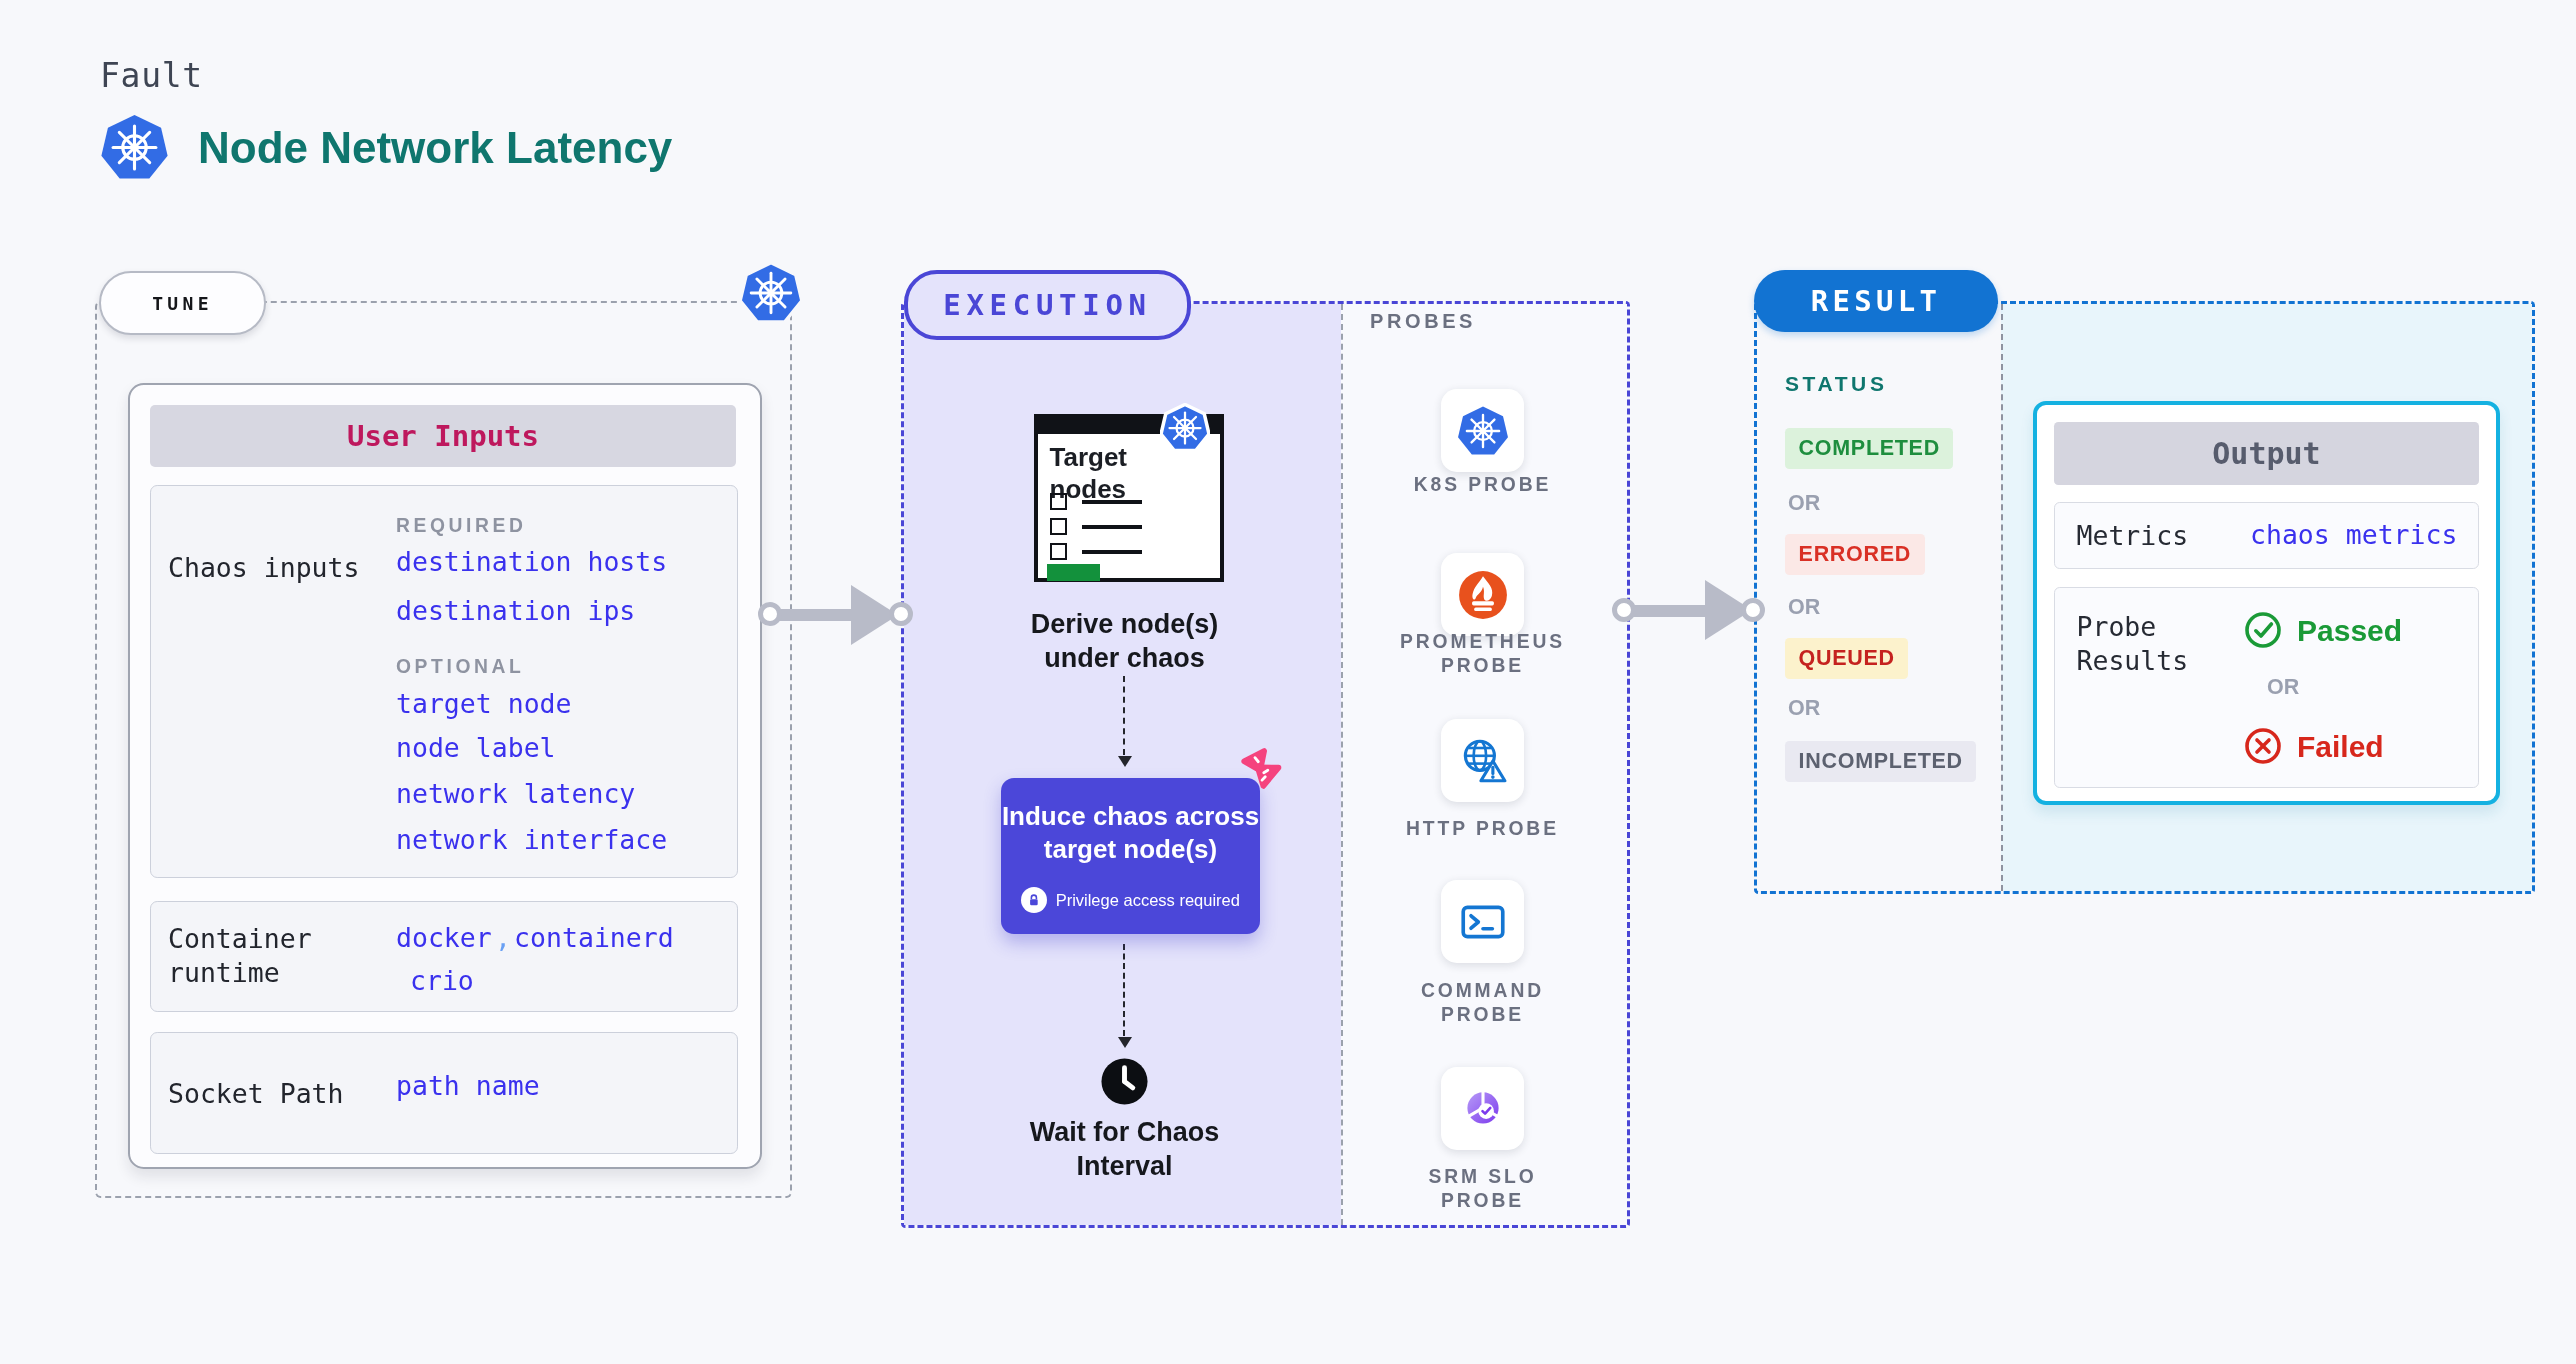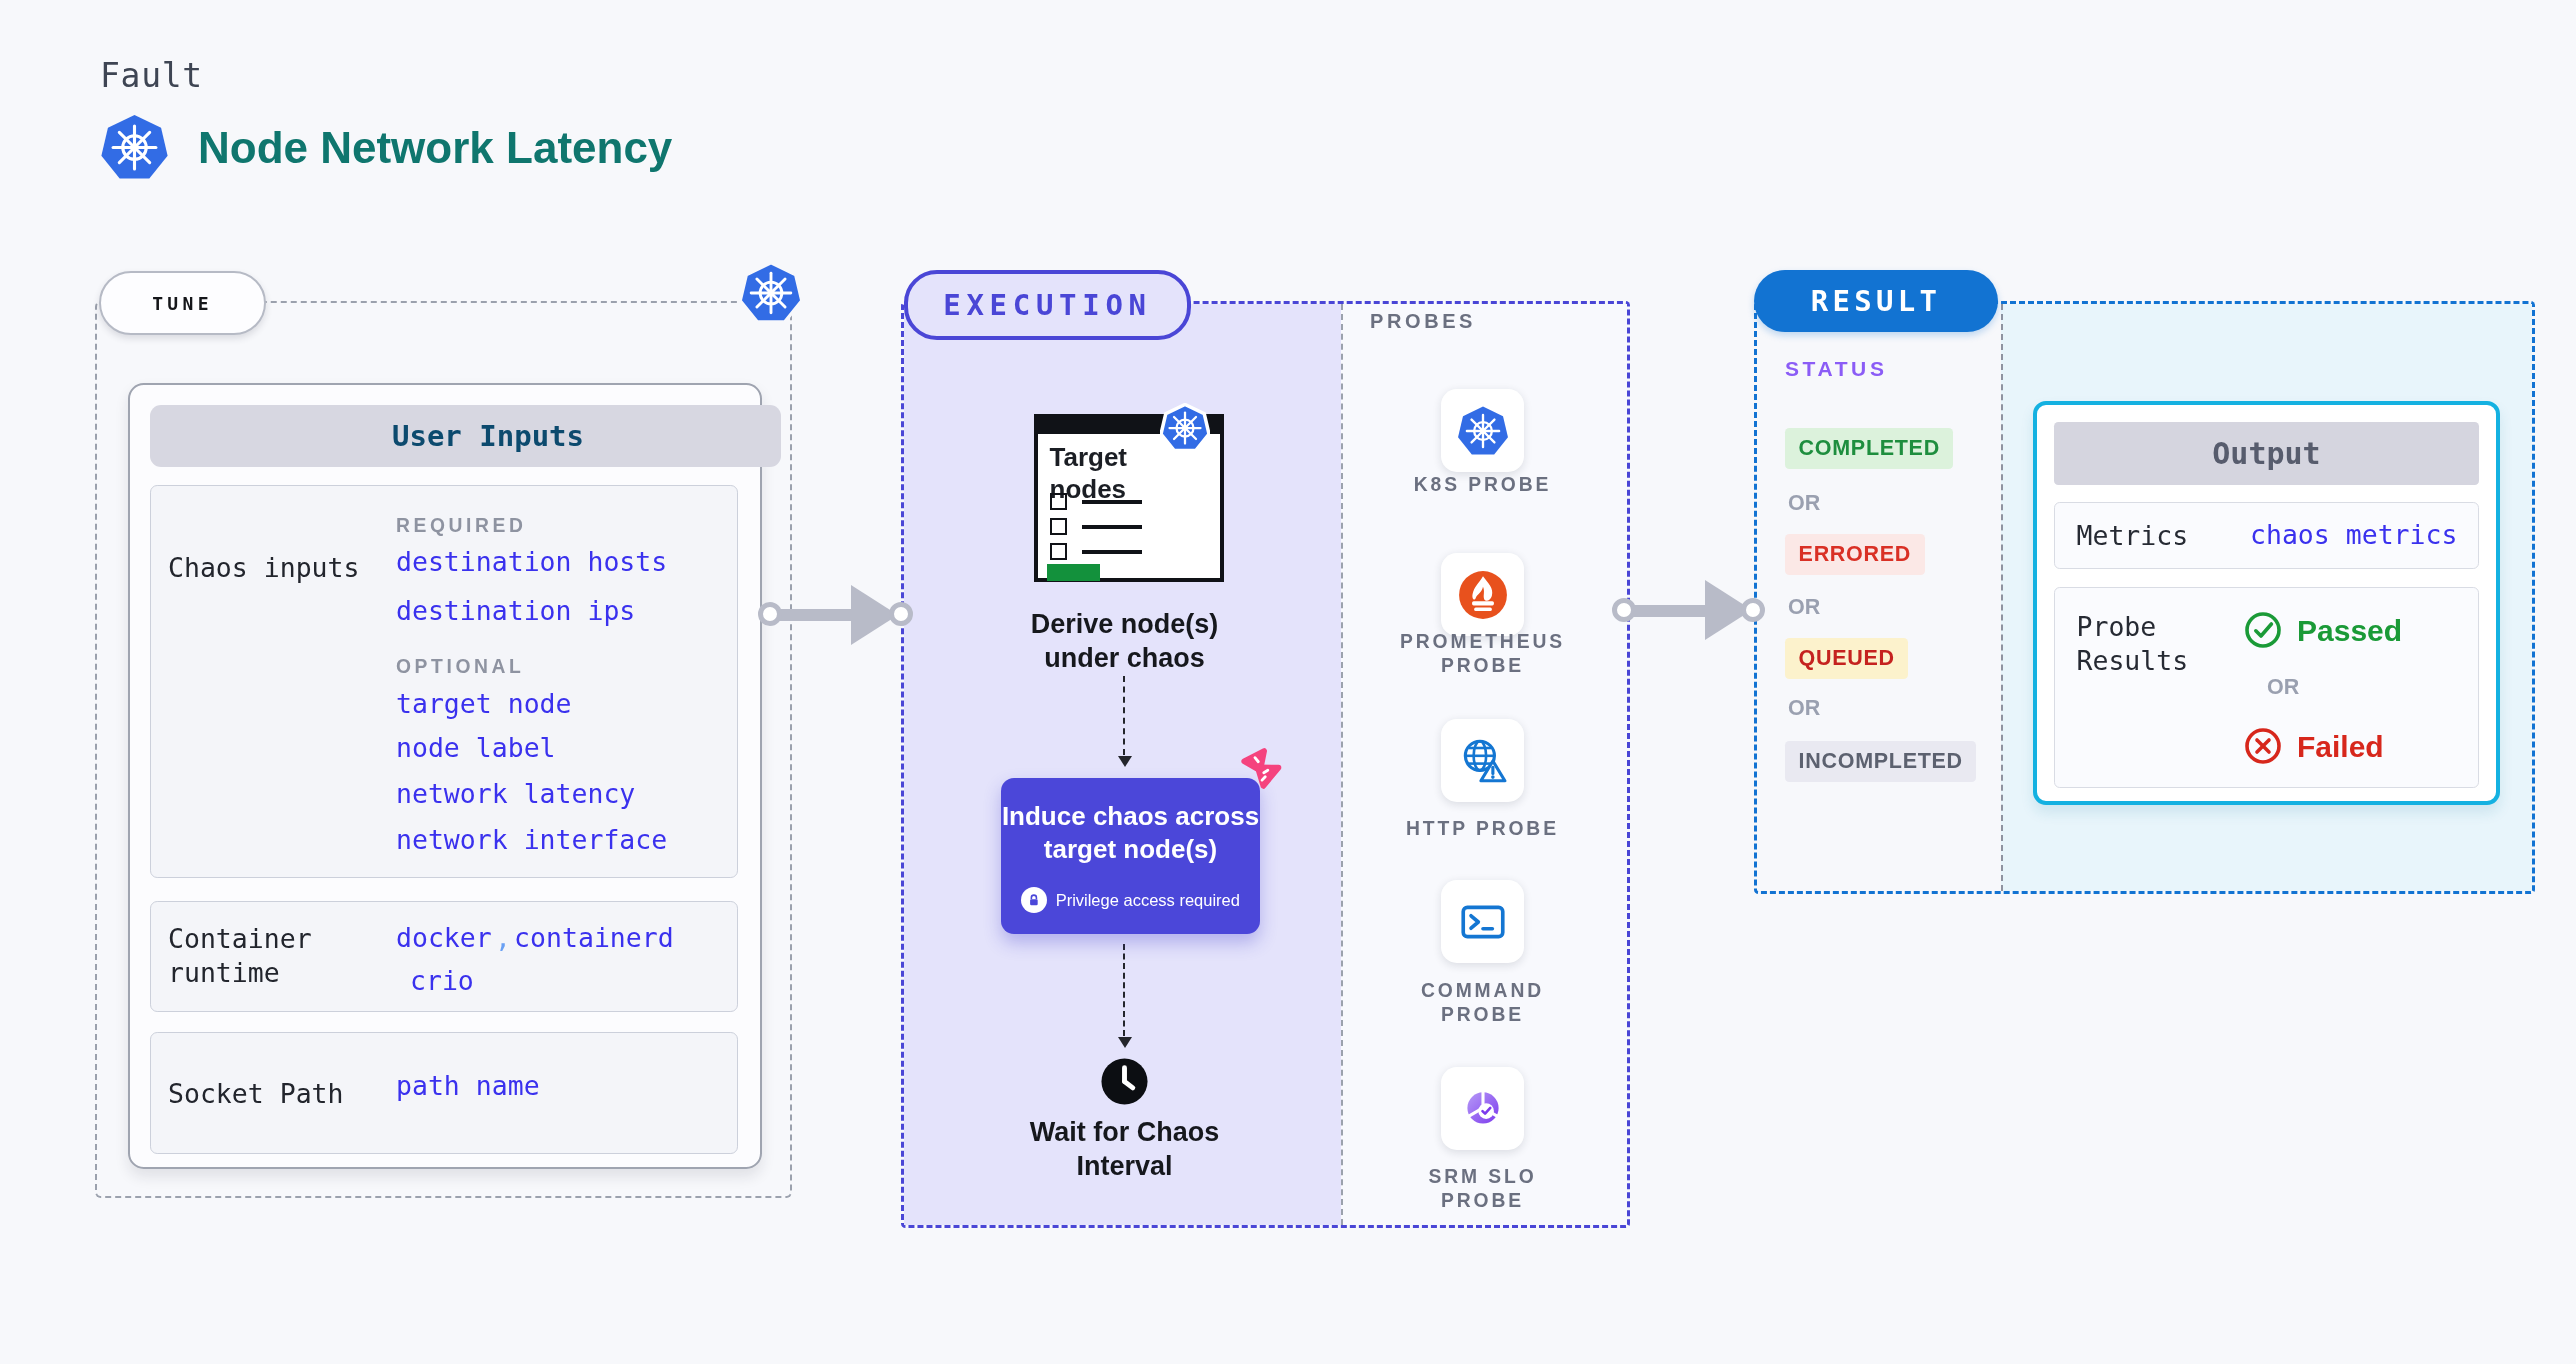--- a/index.html
+++ b/index.html
@@ -27,21 +27,21 @@
   
   .pill{display:flex;align-items:center;justify-content:center;border-radius:33px;font-family:var(--mono);font-weight:bold;}
   .tune-pill{left:99px;top:271px;width:163px;height:60px;background:#fdfdff;border:2.9px solid #b6bac5;color:#15161a;font-size:18px;letter-spacing:4.3px;box-shadow:0 3.6px 7.2px rgba(40,44,66,.14);z-index:5;}
   .exec-pill{left:904px;top:270px;width:279px;height:62px;background:var(--lavender);border:4.3px solid var(--indigo);color:var(--indigo);font-size:29px;letter-spacing:5.7px;z-index:5;}
   .result-pill{left:1754px;top:270px;width:244px;height:62px;background:var(--result-blue);color:#ffffff;font-size:29px;letter-spacing:4.3px;box-shadow:0 3.6px 7.2px rgba(18,115,210,.25);z-index:5;}
 
   
   .tune-box{left:95px;top:301px;width:693px;height:893px;border:2.9px dashed var(--grey-dash);border-radius:5.7px;}
   .tune-k8s{left:739px;top:261px;width:64px;height:64px;z-index:6;}
   .ui-card{left:128px;top:383px;width:630px;height:782px;background:#fcfcfe;border:2.1px solid #9fa4b0;border-radius:15.8px;box-shadow:0 7.2px 14.3px rgba(30,34,50,.10);}
-  .ui-header{left:20px;top:20px;width:586px;height:62px;background:#d7d7e1;border-radius:11px;display:flex;align-items:center;justify-content:center;font:bold 29px var(--mono);color:#0c4a6e;padding-left:45px;}
+  .ui-header{left:20px;top:20px;width:586px;height:62px;background:#d7d7e1;border-radius:5px;display:flex;align-items:center;justify-content:center;font:bold 29px var(--mono);color:#be185d;}
   .ui-row{left:20px;width:586px;background:#f4f5f9;border:1.4px solid #ccd0db;border-radius:7.2px;}
   .row-chaos{top:100px;height:391px;}
   .row-runtime{top:516px;height:109px;}
   .row-socket{top:647px;height:120px;}
   .row-label{position:absolute;left:17px;font:400 26.5px/34px var(--mono);color:#22252d;}
   .group-heading{position:absolute;left:245px;font:bold 19.3px var(--sans);color:#8e93a1;letter-spacing:3.6px;}
   .code-link{position:absolute;left:245px;font:400 26.5px var(--mono);color:var(--link);}
   .code-val{font:400 26.5px var(--mono);color:var(--link);}
   .comma{color:#69a0f4;}
 
@@ -76,21 +76,21 @@
   
   .probes-heading{left:1370px;top:310px;font:bold 20px var(--sans);color:#6b7080;letter-spacing:3.6px;}
   .probe-card{left:1441px;width:83px;height:83px;background:#fff;border-radius:15.8px;box-shadow:0 2.9px 8.6px rgba(25,30,50,.12);display:flex;align-items:center;justify-content:center;}
   .probe-card svg{width:52px;height:52px;}
   .probe-label{left:1393px;width:179px;text-align:center;font:bold 19.3px/24px var(--sans);color:#6b7080;letter-spacing:2.9px;}
 
   
   .result-box{left:1754px;top:301px;width:775px;height:587px;border:3.6px dashed var(--result-blue);border-radius:4.3px;}
   .result-blue-panel{position:absolute;left:244px;top:0;right:0;bottom:0;background:#e8f5fb;}
   .result-divider{position:absolute;left:244px;top:0;bottom:0;width:0;border-left:2.1px dashed #8e93a0;}
-  .status-heading{left:1785px;top:357px;font:bold 21px var(--sans);color:#8b5cf6;letter-spacing:3.6px;}
+  .status-heading{left:1785px;top:372px;font:bold 21px var(--sans);color:#0f766e;letter-spacing:3.6px;}
   .badge{position:absolute;left:1785px;padding:7.9px 13.6px;border-radius:4.3px;font:bold 21.5px var(--sans);letter-spacing:0.7px;}
   .badge-completed{top:428px;color:#1e8e3e;background:#dcf2dc;}
   .badge-errored{top:534px;color:#d93025;background:#fbe8e6;}
   .badge-queued{top:638px;color:#c5221f;background:#fcf2cc;}
   .badge-incompleted{top:741px;color:#5c616f;background:#e9e9f1;}
   .or-label{font:bold 21.5px var(--sans);color:#9aa0b0;}
   .output-card{left:2033px;top:401px;width:467px;height:404px;background:#fff;border:4.3px solid var(--cyan);border-radius:13px;box-sizing:border-box;box-shadow:0 7.2px 13px rgba(20,120,160,.12);}
   .output-header{position:absolute;left:17px;top:17px;right:17px;height:63px;background:#d5d5df;border-radius:4.3px;display:flex;align-items:center;justify-content:center;font:bold 30px var(--mono);color:#575c6d;}
   .output-row{position:absolute;left:17px;right:17px;background:#fafbfe;border:1.4px solid #d9dce4;border-radius:5.7px;box-sizing:border-box;}
   .metrics-row{top:97px;height:67px;}

